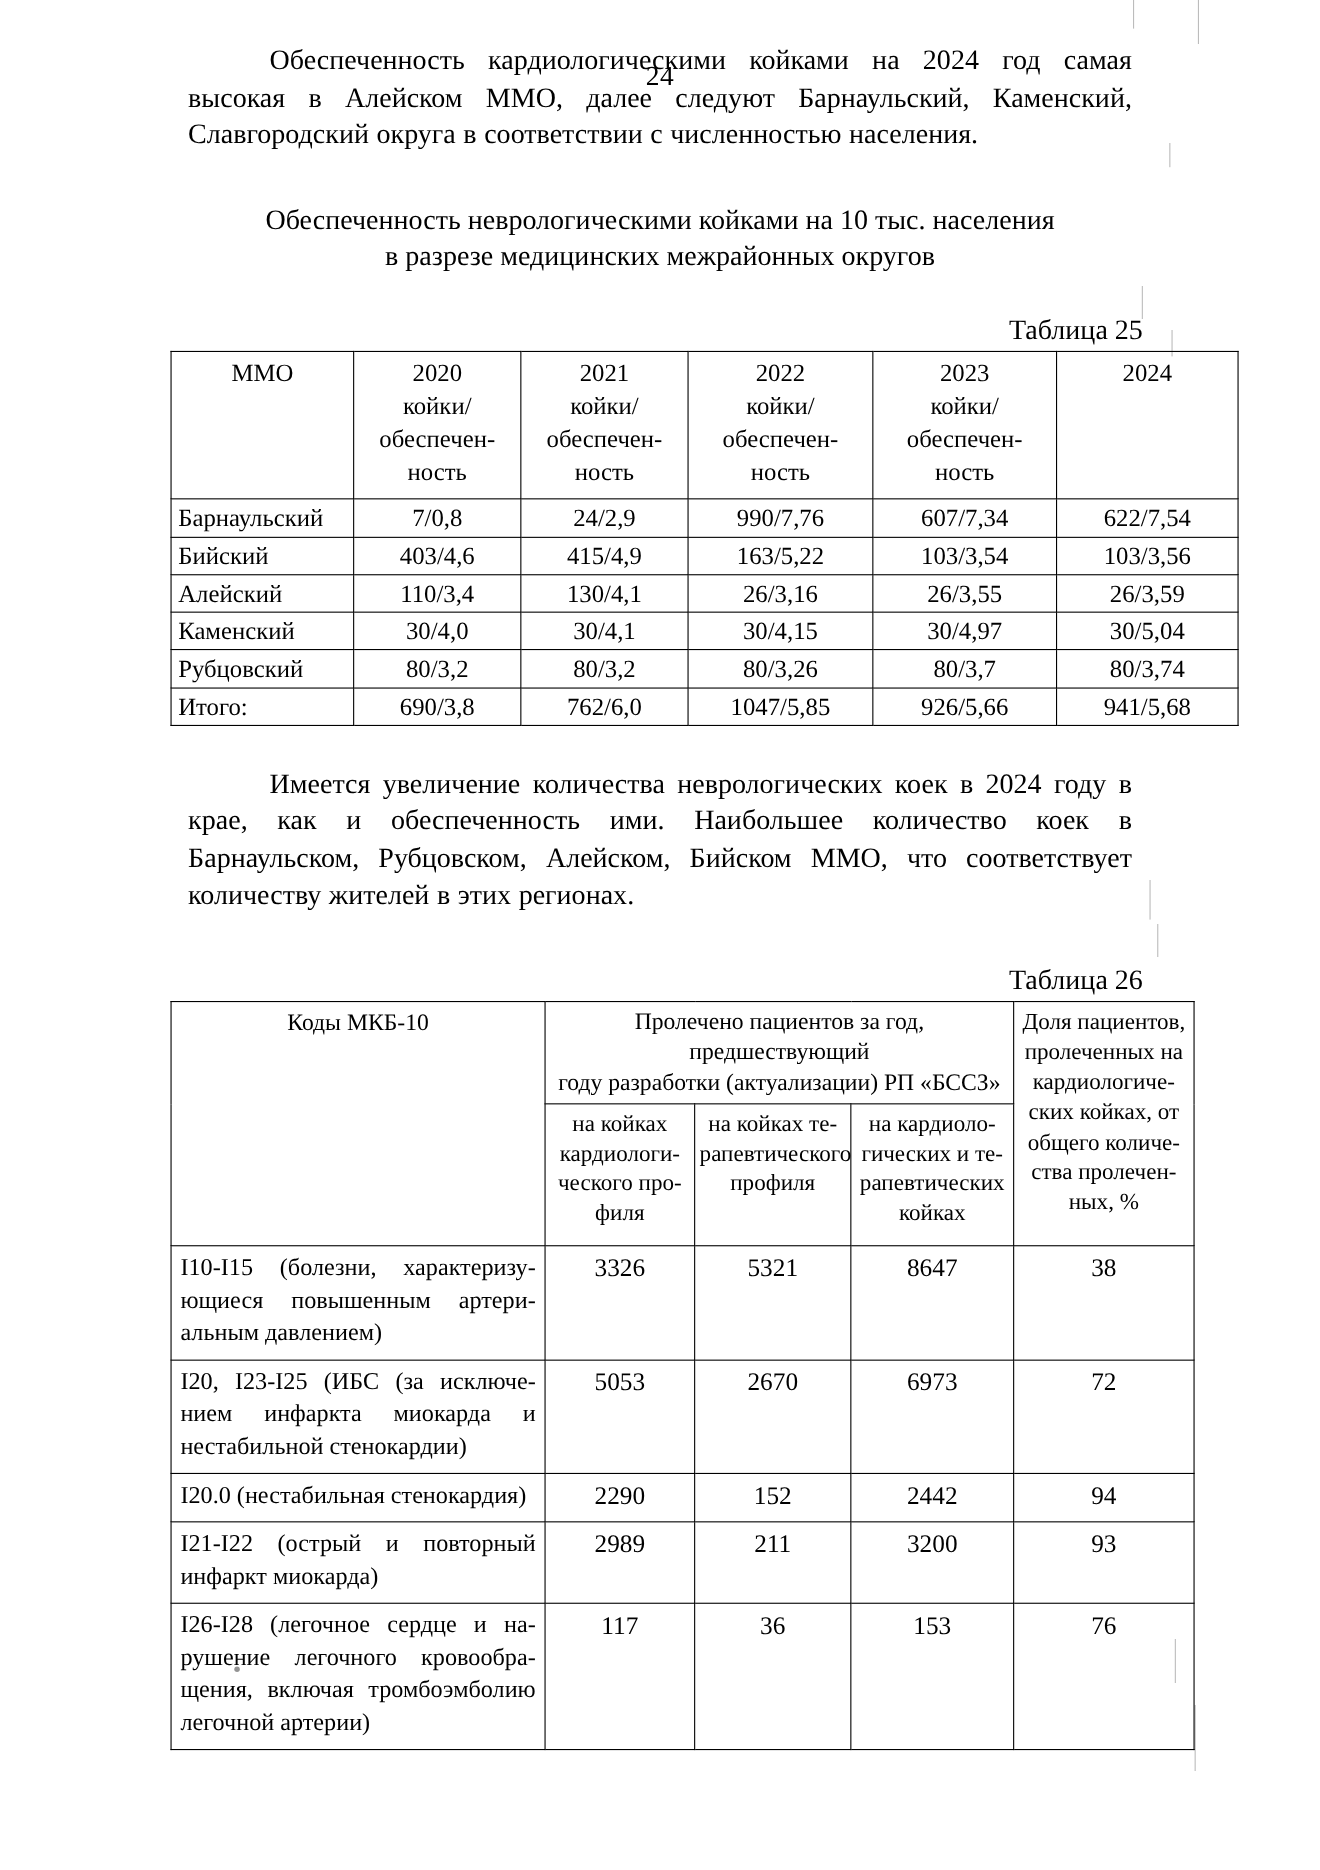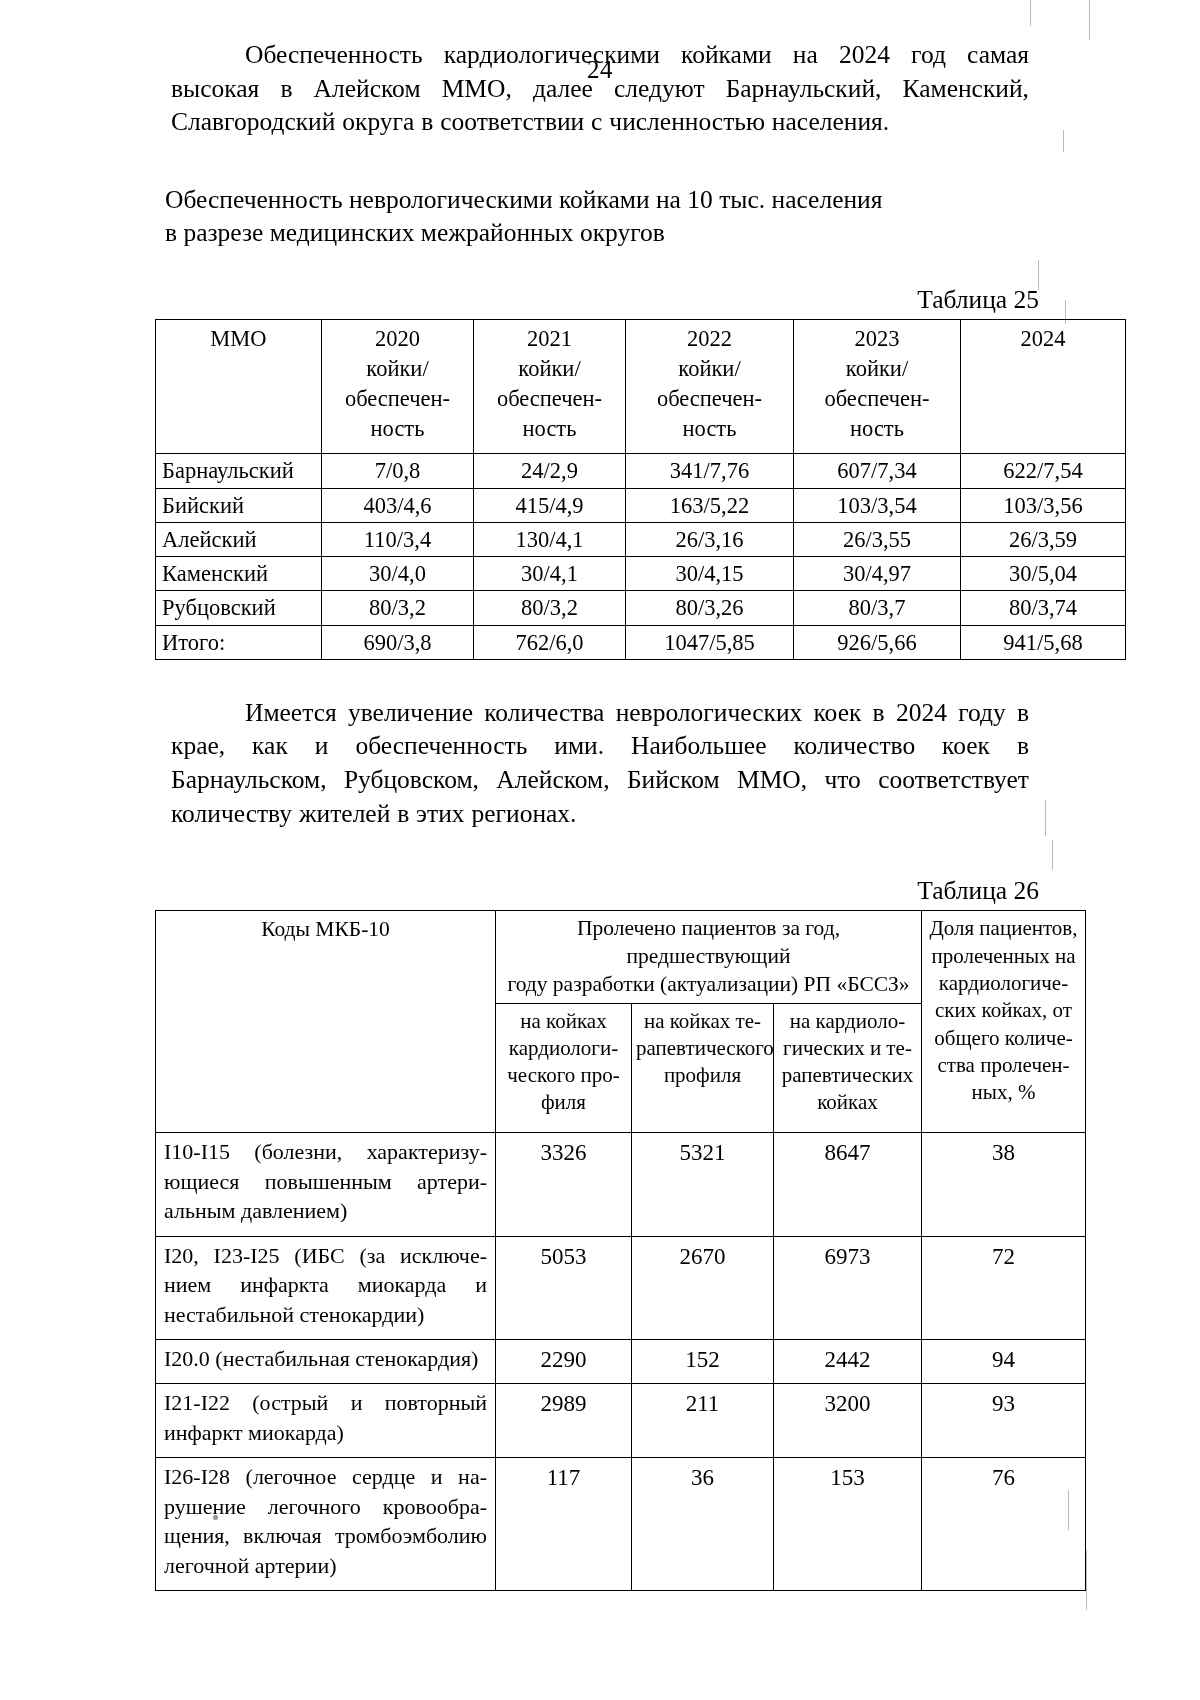--- a/index.html
+++ b/index.html
@@ -44,21 +44,21 @@
     margin: 16px;
     hyphens: manual;
     word-spacing: 0.5px;
   }
   .para.p1 { margin-top: 38px; }
   .para.p2 { margin-top: 36px; }
 
   .center-title {
     font-size: 25.5px;
     line-height: 1.3;
-    text-align: left;
+    text-align: center;
     margin: 0;
     padding: 0 10px;
   }
   .title-block { margin-top: 44px; }
   .title-block-2 { margin-top: 44px; }
 
   .table-label {
     font-size: 25.5px;
     text-align: right;
     margin: 0;
@@ -197,21 +197,21 @@
           </td>
           <td class="hdr">
             <div>2024</div>
           </td>
         </tr>
 
         <tr>
           <td class="rowname datacell">Барнаульский</td>
           <td class="datacell">7/0,8</td>
           <td class="datacell">24/2,9</td>
-          <td class="datacell">341/7,76</td>
+          <td class="datacell">990/7,76</td>
           <td class="datacell">607/7,34</td>
           <td class="datacell">622/7,54</td>
         </tr>
         <tr>
           <td class="rowname datacell">Бийский</td>
           <td class="datacell">403/4,6</td>
           <td class="datacell">415/4,9</td>
           <td class="datacell">163/5,22</td>
           <td class="datacell">103/3,54</td>
           <td class="datacell">103/3,56</td>

